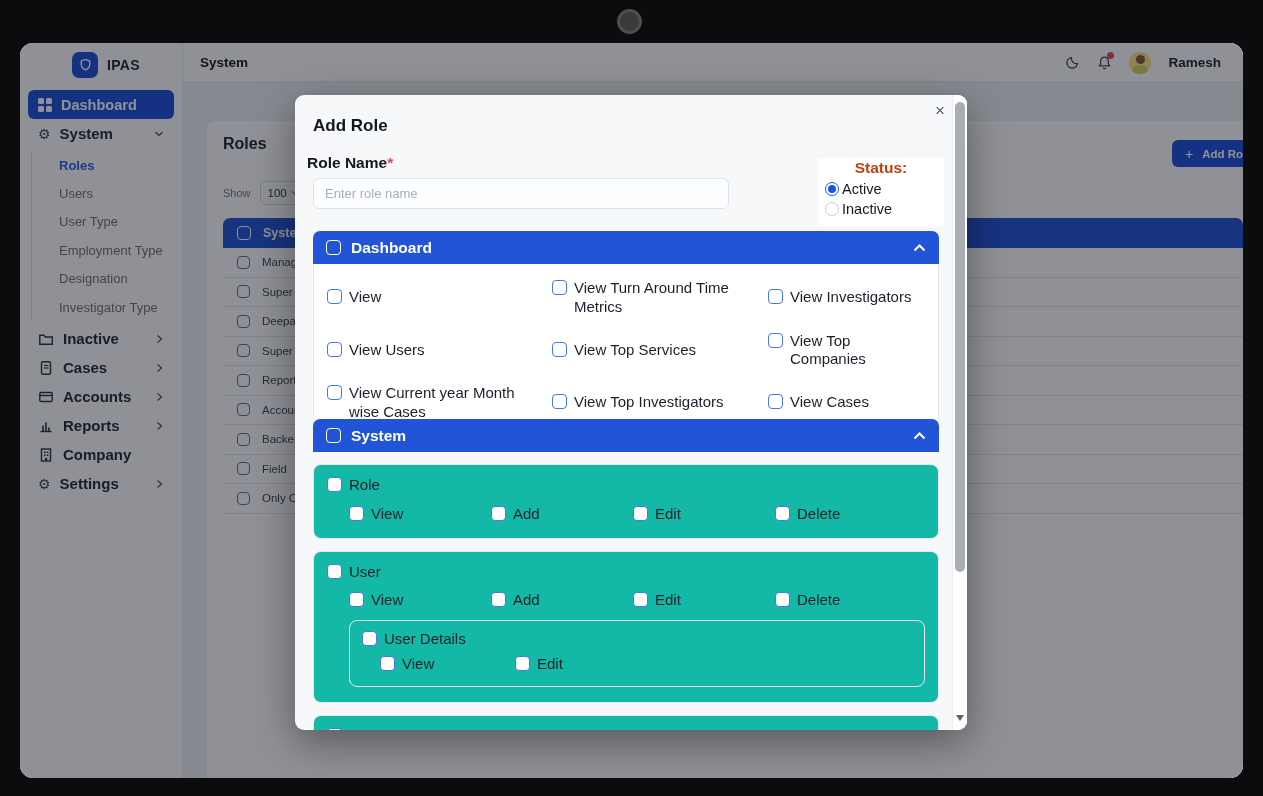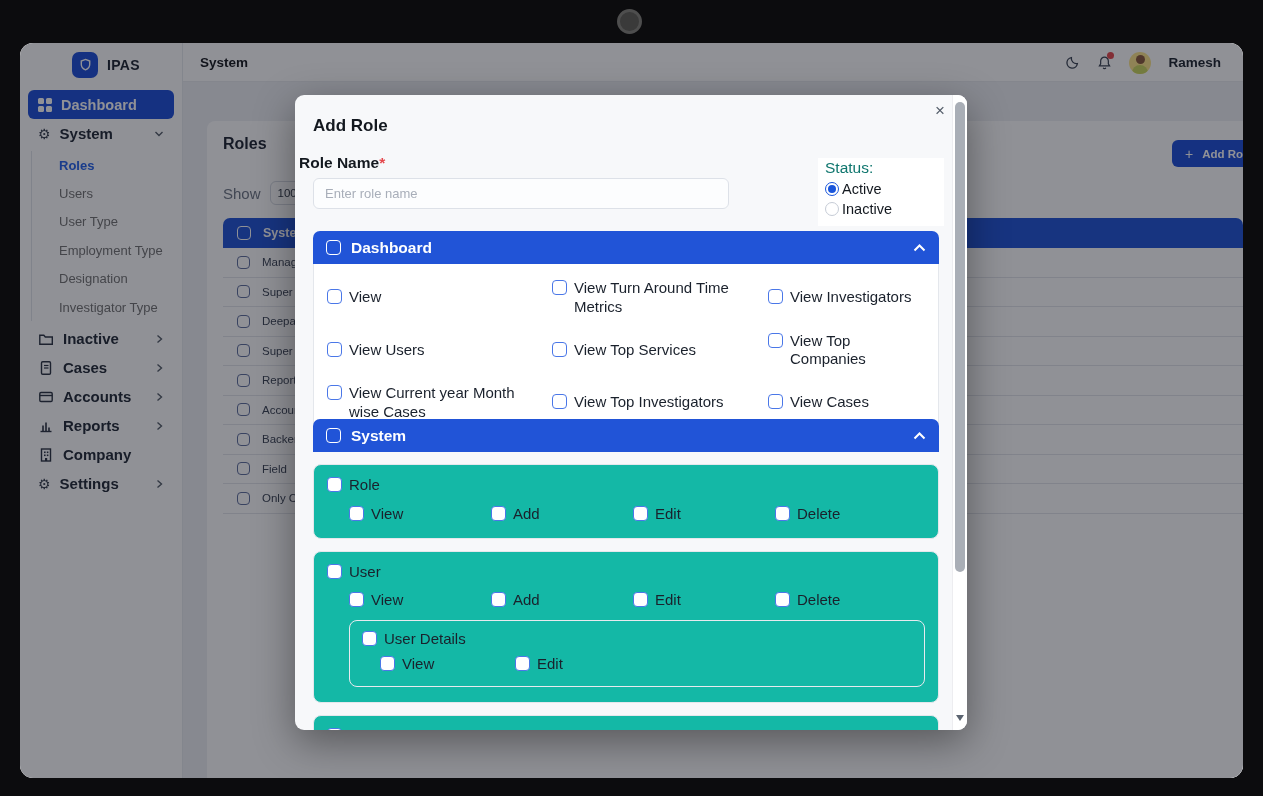--- a/index.html
+++ b/index.html
@@ -35,40 +35,40 @@
   .avatar { width:22px; height:22px; border-radius:50%; background:#fde68a; position:relative; overflow:hidden; }
   .avatar::before { content:""; position:absolute; left:6.5px; top:3px; width:9px; height:9px; border-radius:50%; background:#8a5a3b; }
   .avatar::after { content:""; position:absolute; left:3px; top:13px; width:16px; height:10px; border-radius:8px 8px 0 0; background:#c9d65f; }
   .user-name { font-size:13.5px; font-weight:700; color:#1c232e; }
 
   
   .content { position:absolute; left:163px; top:39px; width:1060px; height:696px; background:#eef0f4; }
   .page-card { position:absolute; left:24px; top:39px; width:1036px; height:657px; background:#fff; border-radius:8px 0 0 0; }
   .page-title { position:absolute; left:16px; top:14px; font-size:16px; font-weight:700; color:#1d2330; }
   .show-row { position:absolute; left:16px; top:60px; display:flex; align-items:center; gap:9px; }
-  .show-label { font-size:15px; color:#6e7684; }
+  .show-label { font-size:11px; color:#6e7684; }
   .show-select { width:47px; height:24px; border:1px solid #d6dae1; border-radius:6px; background:#fff; display:flex; align-items:center; justify-content:space-between; padding:0 7px; font-size:11.5px; color:#323a47; }
   .add-btn { position:absolute; left:965px; top:19px; width:92px; height:27px; background:#1d4ed8; border-radius:6px; color:#fff; font-size:11.5px; font-weight:700; display:flex; align-items:center; gap:9px; padding:0 13px; white-space:nowrap; }
   .table { position:absolute; left:16px; top:97px; width:1020px; }
   .t-head { height:30px; background:#2154d7; border-radius:7px 7px 0 0; display:flex; align-items:center; padding:0 14px; gap:12px; color:#fff; font-size:12.5px; font-weight:700; white-space:nowrap; }
   .t-cb { width:14px; height:14px; border:1.5px solid #fff; border-radius:4px; flex:0 0 auto; }
   .t-row { height:29.5px; display:flex; align-items:center; padding:0 14px; gap:12px; border-bottom:1px solid #e4e6eb; font-size:11.5px; color:#3c4556; white-space:nowrap; }
   .row-cb { width:13px; height:13px; border:1.5px solid #5f6f9e; border-radius:4px; background:#fff; flex:0 0 auto; }
 
   
   .overlay { position:absolute; inset:0; background:rgba(12,16,26,0.46); z-index:10; }
   .modal { position:absolute; left:275px; top:52px; width:672px; height:635px; background:#f7f8fa; border-radius:9px; box-shadow:0 12px 40px rgba(0,0,0,.4); z-index:20; overflow:hidden; }
   .m-close { position:absolute; top:6px; right:22px; font-size:17px; color:#555e6a; cursor:pointer; z-index:5; }
   .m-title { position:absolute; left:18px; top:21px; font-size:17px; font-weight:700; color:#13181f; }
-  .m-field-label { position:absolute; left:4px; top:59px; font-size:15.5px; font-weight:700; color:#13181f;text-align:center; }
+  .m-field-label { position:absolute; left:12px; top:59px; font-size:15.5px; font-weight:700; color:#13181f;text-align:center; }
   .req { color:#e5484d; }
   .m-input { position:absolute; left:18px; top:83px; width:416px; height:31px; background:#fcfdfe; border:1px solid #dde1e8; border-radius:6px; padding:0 11px; font-size:13px; color:#30363f; font-family:"Liberation Sans", sans-serif; }
   .m-input::placeholder { color:#a8aeb9; }
   .m-status { position:absolute; left:523px; top:63px; width:126px; height:68px; background:#fff; padding:1px 7px; }
-  .m-status-label { font-size:15.5px; font-weight:400; color:#0f766e; }
+  .m-status-label { font-size:15.5px; font-weight:700; color:#c2410c;text-align:center; }
   .radio-row { display:flex; align-items:center; gap:3px; margin-top:4px; font-size:14.5px; color:#13181f; }
   .radio { width:14px; height:14px; border-radius:50%; border:1.5px solid #c6ccd6; background:#fff; position:relative; flex:0 0 auto; }
   .radio.checked { border-color:#1a56db; }
   .radio.checked::after { content:""; position:absolute; inset:2px; border-radius:50%; background:#1a56db; }
 
   .section { position:absolute; left:18px; width:626px; }
   .sec-dashboard { top:136px; }
   .sec-system { top:324px; }
   .sec-head { height:33px; background:#2154d7; border-radius:7px 7px 0 0; display:flex; align-items:center; gap:10px; padding:0 13px; cursor:pointer; }
   .sec-title { color:#fff; font-size:15.5px; font-weight:700; }

